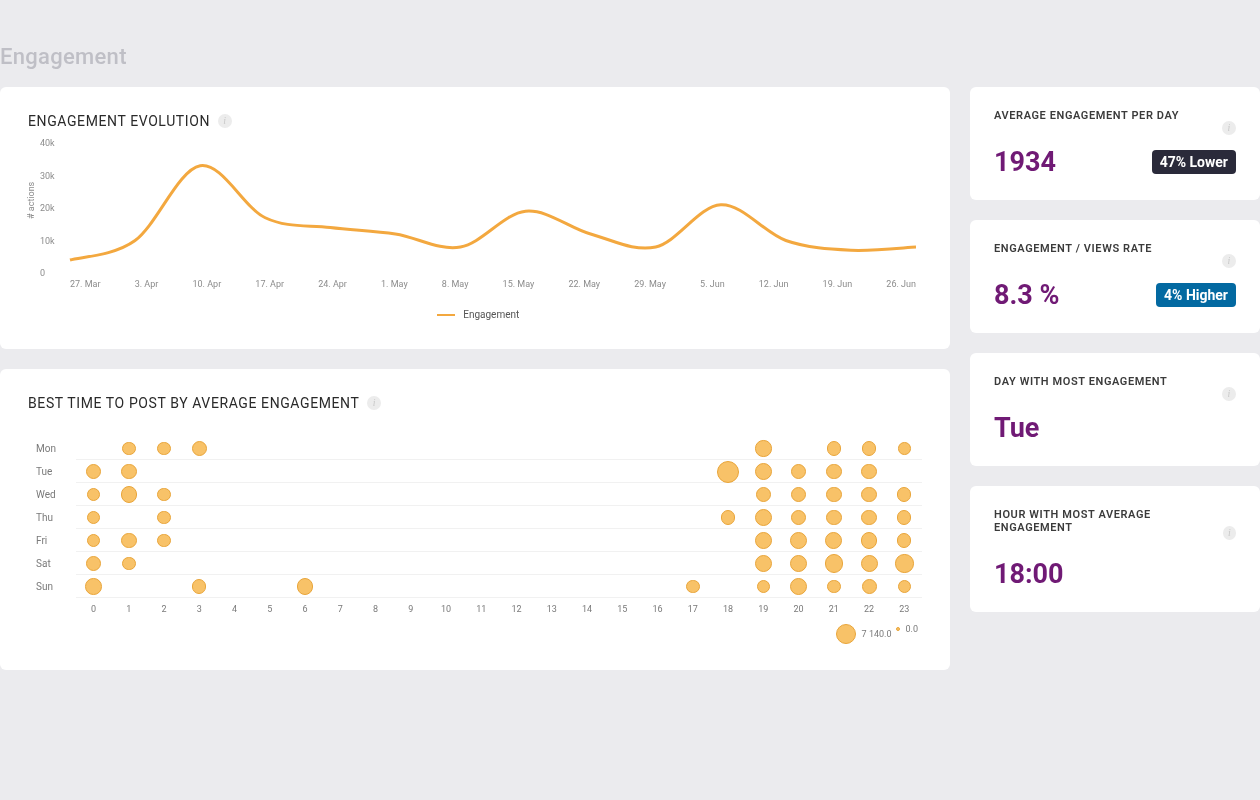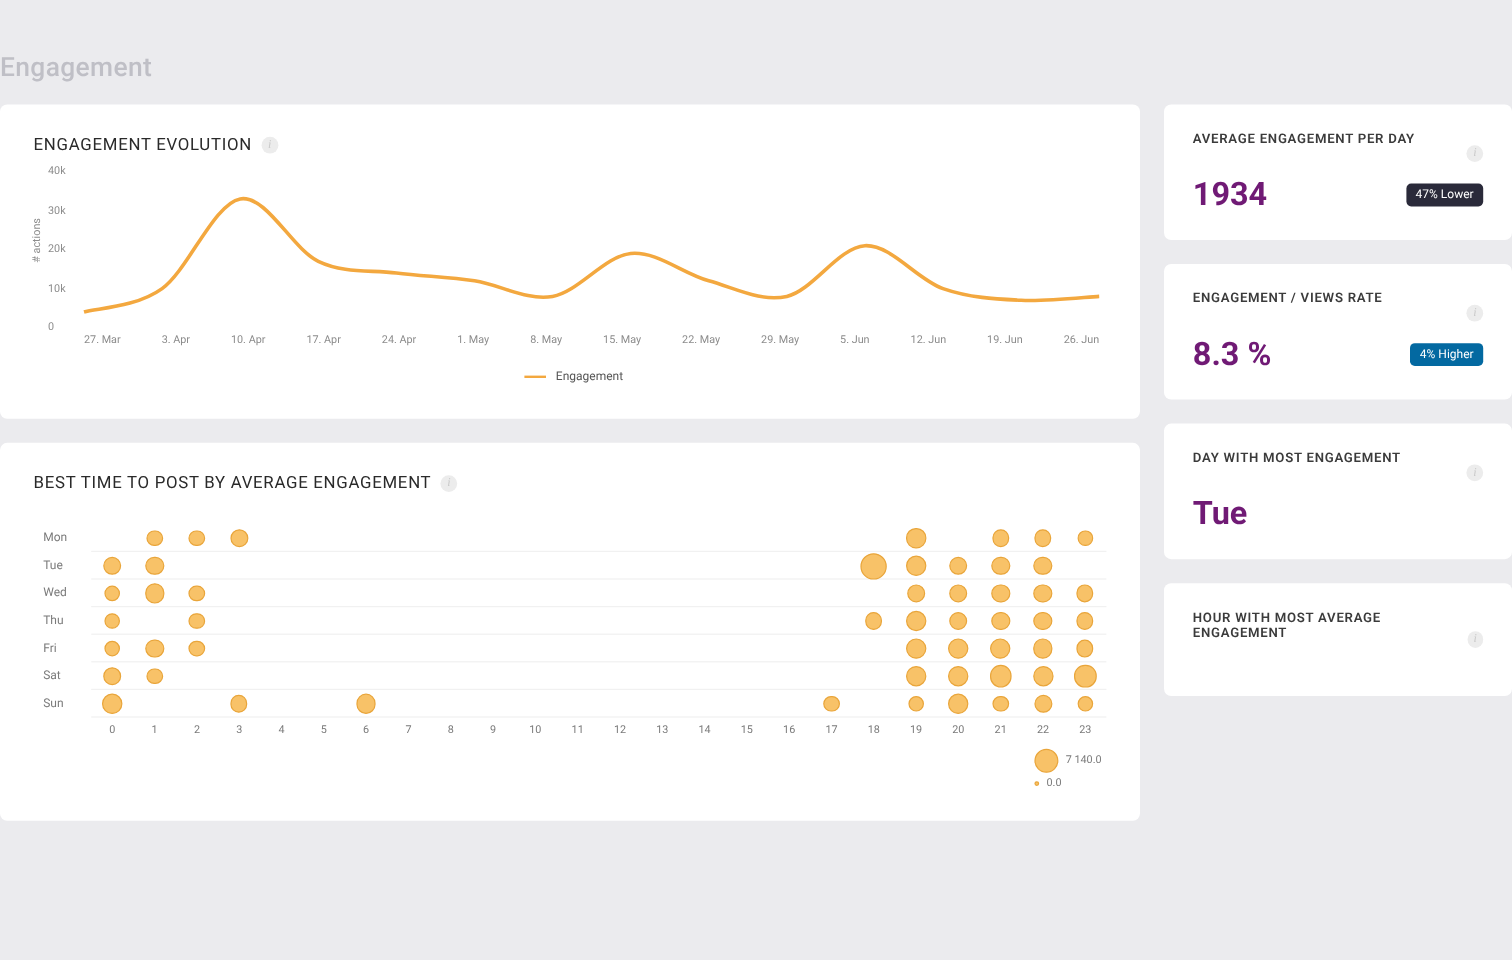--- a/index.html
+++ b/index.html
@@ -75,22 +75,22 @@
     justify-content: space-between;
     align-items: center;
   }
   .stat-value {
     font-size: 27px;
     font-weight: 700;
     color: #701a75;
   }
   .badge {
     display:inline-block;
-    font-size: 10px;
-    font-weight: 400;
+    font-size: 14px;
+    font-weight: 700;
     padding: 4px 8px;
     border-radius: 4px;
     color: #fff;
   }
   .badge-dark { background: #2a2a3a; }
   .badge-orange { background: #0369a1; }
   .right-col { display:flex; flex-direction:column; gap:20px; }
 
   
   .line-chart-area {
@@ -151,21 +151,21 @@
     display:grid;
     grid-template-columns: repeat(24, 1fr);
     margin-top:6px;
   }
   .bubble-x-tick { font-size:9px; color:#7a7a7a; text-align:center; }
   .bubble-legend {
     display:flex; justify-content:flex-end; gap:6px; align-items:flex-start;
     margin-top:10px; margin-right:4px;
     font-size:9px; color:#7a7a7a;
   }
-  .bubble-legend-col { display:flex; flex-direction:column; align-items:flex-start; gap:4px;justify-content:flex-end; }
+  .bubble-legend-col { display:flex; align-items:flex-start; gap:4px;justify-content:flex-end; }
   .bubble-legend-swatch-row { display:flex; align-items:center; gap:6px; }
 </style>
 </head>
 <body>
 
 <div class="page">
   <h1 class="page-title">Engagement</h1>
 
   <div class="layout">
 
@@ -594,17 +594,18 @@
           <span class="info-icon"></span>
         </div>
         <div class="stat-value">Tue</div>
       </div>
 
       <div class="card stat-card">
         <div class="stat-title-row">
           <div class="stat-title">HOUR WITH MOST AVERAGE ENGAGEMENT</div>
           <span class="info-icon"></span>
         </div>
+        <div class="stat-value">18:00</div>
       </div>
 
     </div>
   </div>
 </div>
 
 </body></html>

